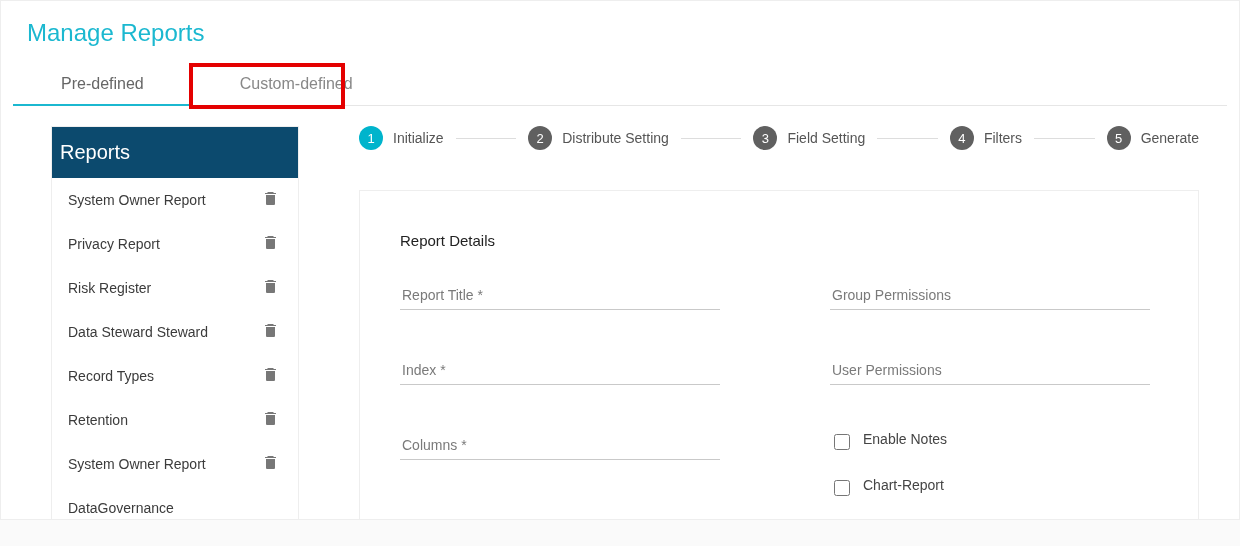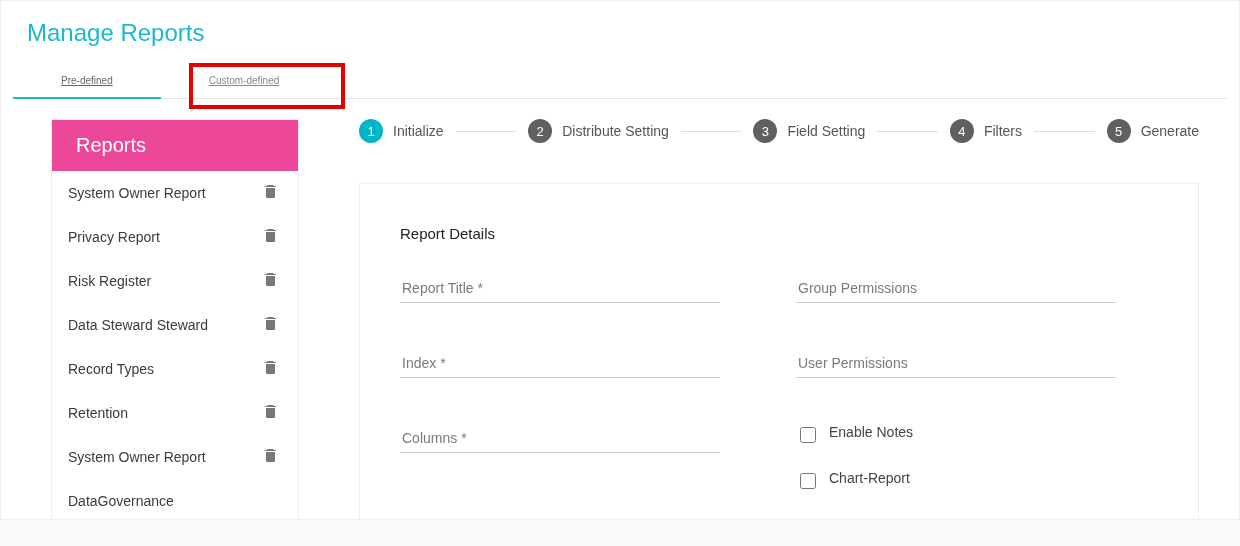--- a/index.html
+++ b/index.html
@@ -2,45 +2,45 @@
 <html><head>
 <meta charset="utf-8">
 <style>
   * { box-sizing: border-box; font-family: Arial, Helvetica, sans-serif; }
   body { margin:0; background:#fafafa; }
   .page { width:1240px; height:520px; background:#fff; position:relative; border:1px solid #eee; overflow:hidden; }
 
   .title { font-size:24px; color:#1bb8d0; font-weight:400; margin:18px 0 14px 26px; }
 
   .tabs { display:flex; border-bottom:1px solid #e6e6e6; margin:0 12px; }
-  .tab  { padding:14px 48px 12px; font-size:10px; color:#888; cursor:pointer; position:relative;text-decoration:underline; }
+  .tab  { padding:14px 48px 12px; font-size:16px; color:#888; cursor:pointer; position:relative; }
   .tab.active { color:#666; }
   .tab.active::after { content:""; position:absolute; left:0; right:0; bottom:-1px; height:2px; background:#1bb8d0; }
   .highlight { position:absolute; border:4px solid #e40000; pointer-events:none; }
 
   .body { display:flex; padding:20px 0 0 0; }
 
   .sidebar { width:248px; margin-left:50px; border:1px solid #eee; }
-  .side-head { background:#ec4899; color:#fff; font-size:20px; font-weight:400; padding:14px 24px; }
+  .side-head { background:#0c4a6e; color:#fff; font-size:20px; font-weight:400; padding:14px 8px; }
   .side-item { display:flex; align-items:flex-start; justify-content:space-between; padding:14px 16px; font-size:14px; color:#3b3b3b; cursor:pointer; }
   .trash { width:11px; height:13px; flex:0 0 auto; margin-right:6px; }
 
   .main { flex:1; padding:0 40px 0 60px; }
 
   .stepper { display:flex; align-items:center; gap:0; margin-bottom:40px; }
   .step { display:flex; align-items:center; gap:10px; }
   .circle { width:24px; height:24px; border-radius:50%; background:#606060; color:#fff; font-size:13px; font-weight:400; display:flex; align-items:center; justify-content:center; }
   .circle.active { background:#00b4cc; }
   .step-label { font-size:14px; color:#555; }
   .line { flex:1; height:1px; background:#ddd; margin:0 12px; }
 
   .card { border:1px solid #eee; padding:41px 40px; }
   .card-title { font-size:15px; color:#222; margin-bottom:32px; }
 
-  .form-row { display:flex; gap:76px; margin-bottom:46px; }
+  .form-row { display:flex; gap:110px; margin-bottom:46px; }
   .field-wrap { width:320px; }
   .field { border:0; border-bottom:1px solid #c9c9c9; width:100%; font-size:14px; color:#333; padding:6px 2px; background:transparent; }
   .field::placeholder { color:#7a7a7a; }
 
   .check-col { width:320px; }
   .chk { display:flex; gap:10px; font-size:14px; color:#444; margin-bottom:24px; }
   .chk input { width:16px; height:16px; }
 </style>
 </head>
 <body>

